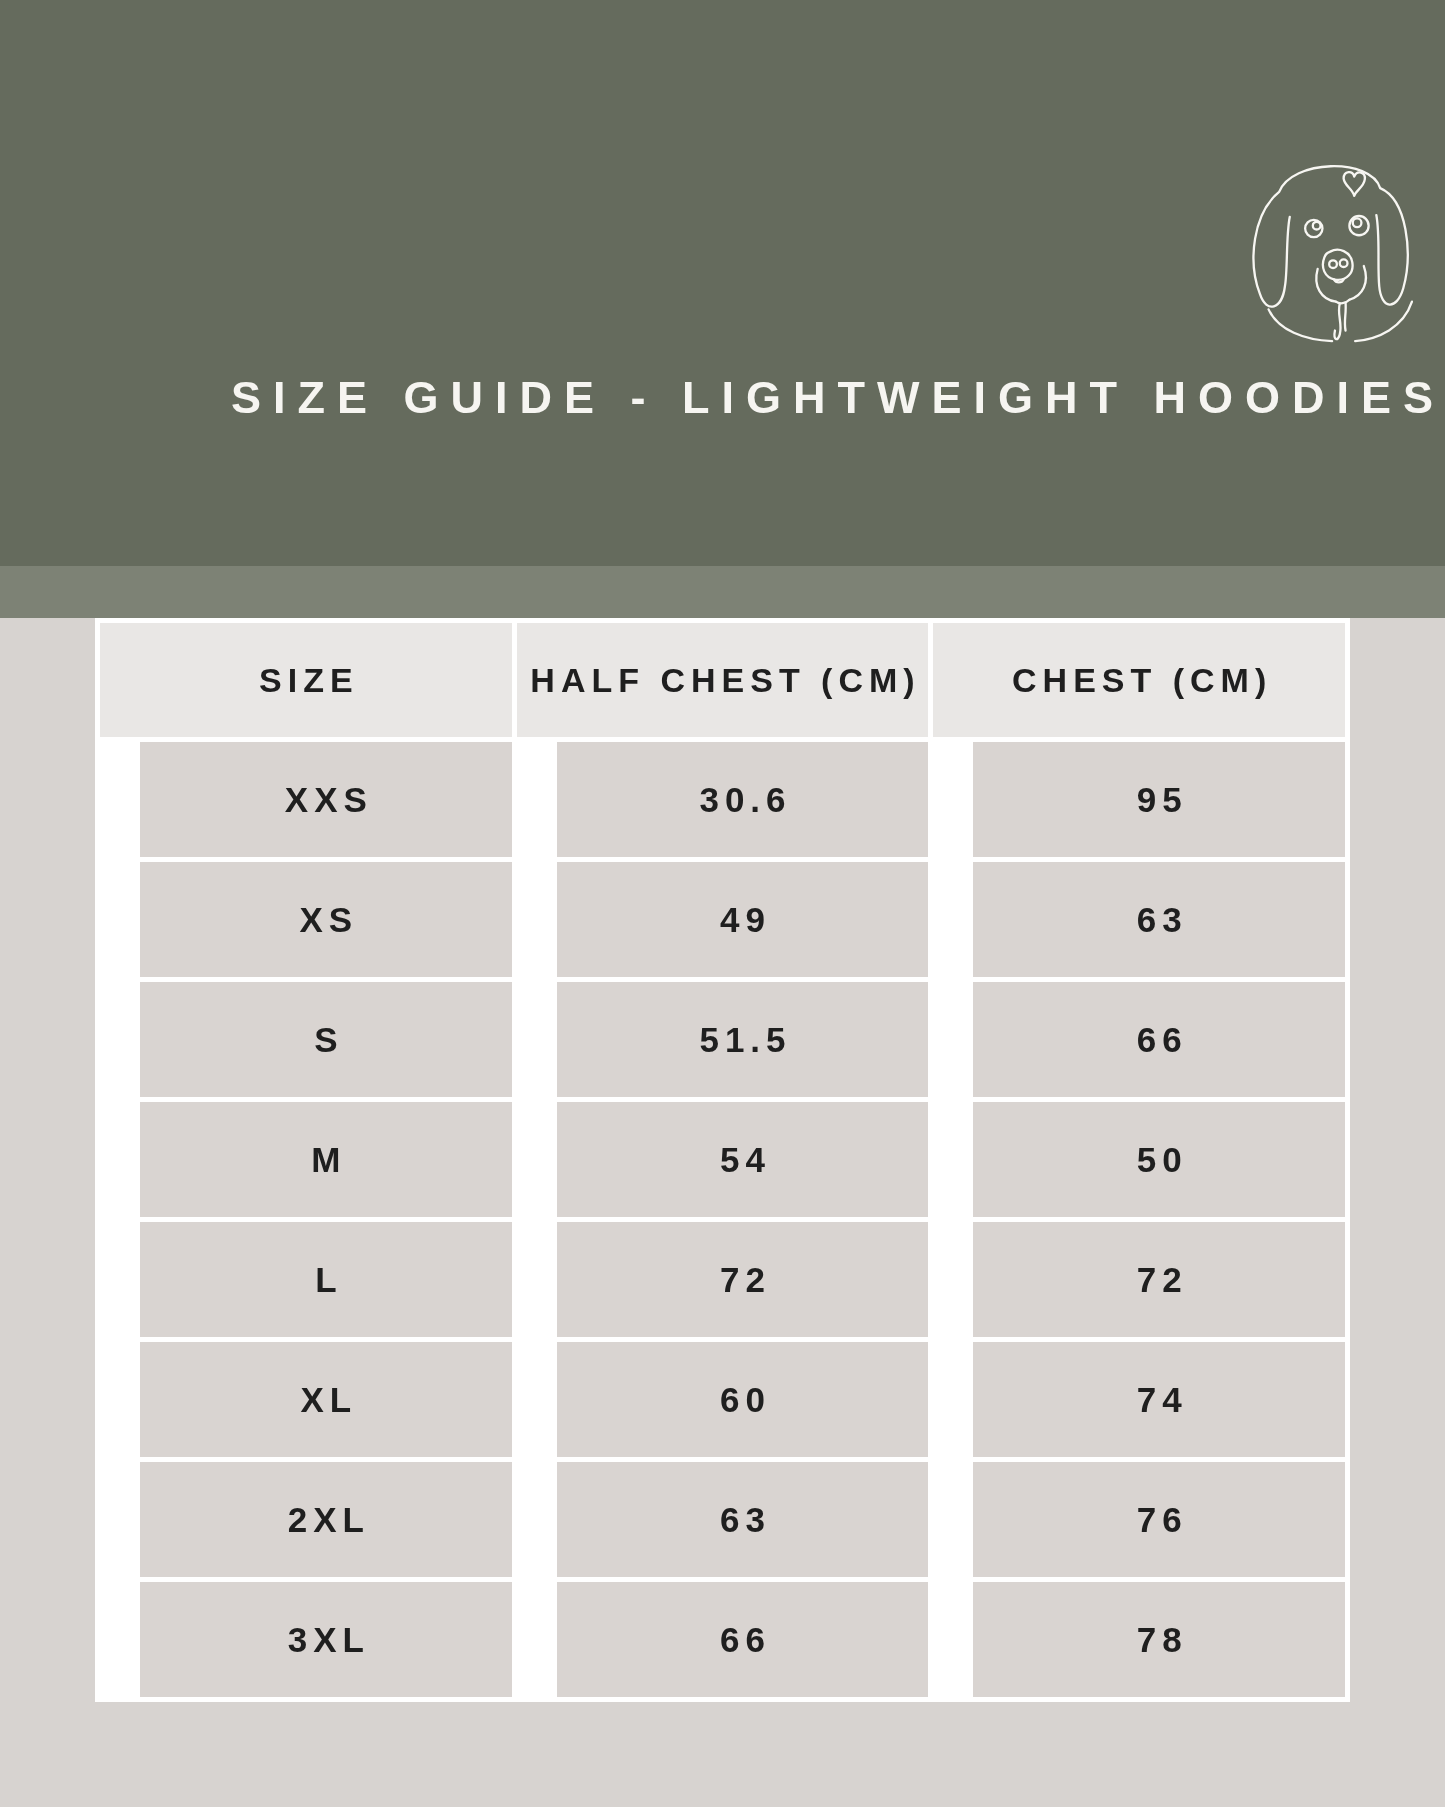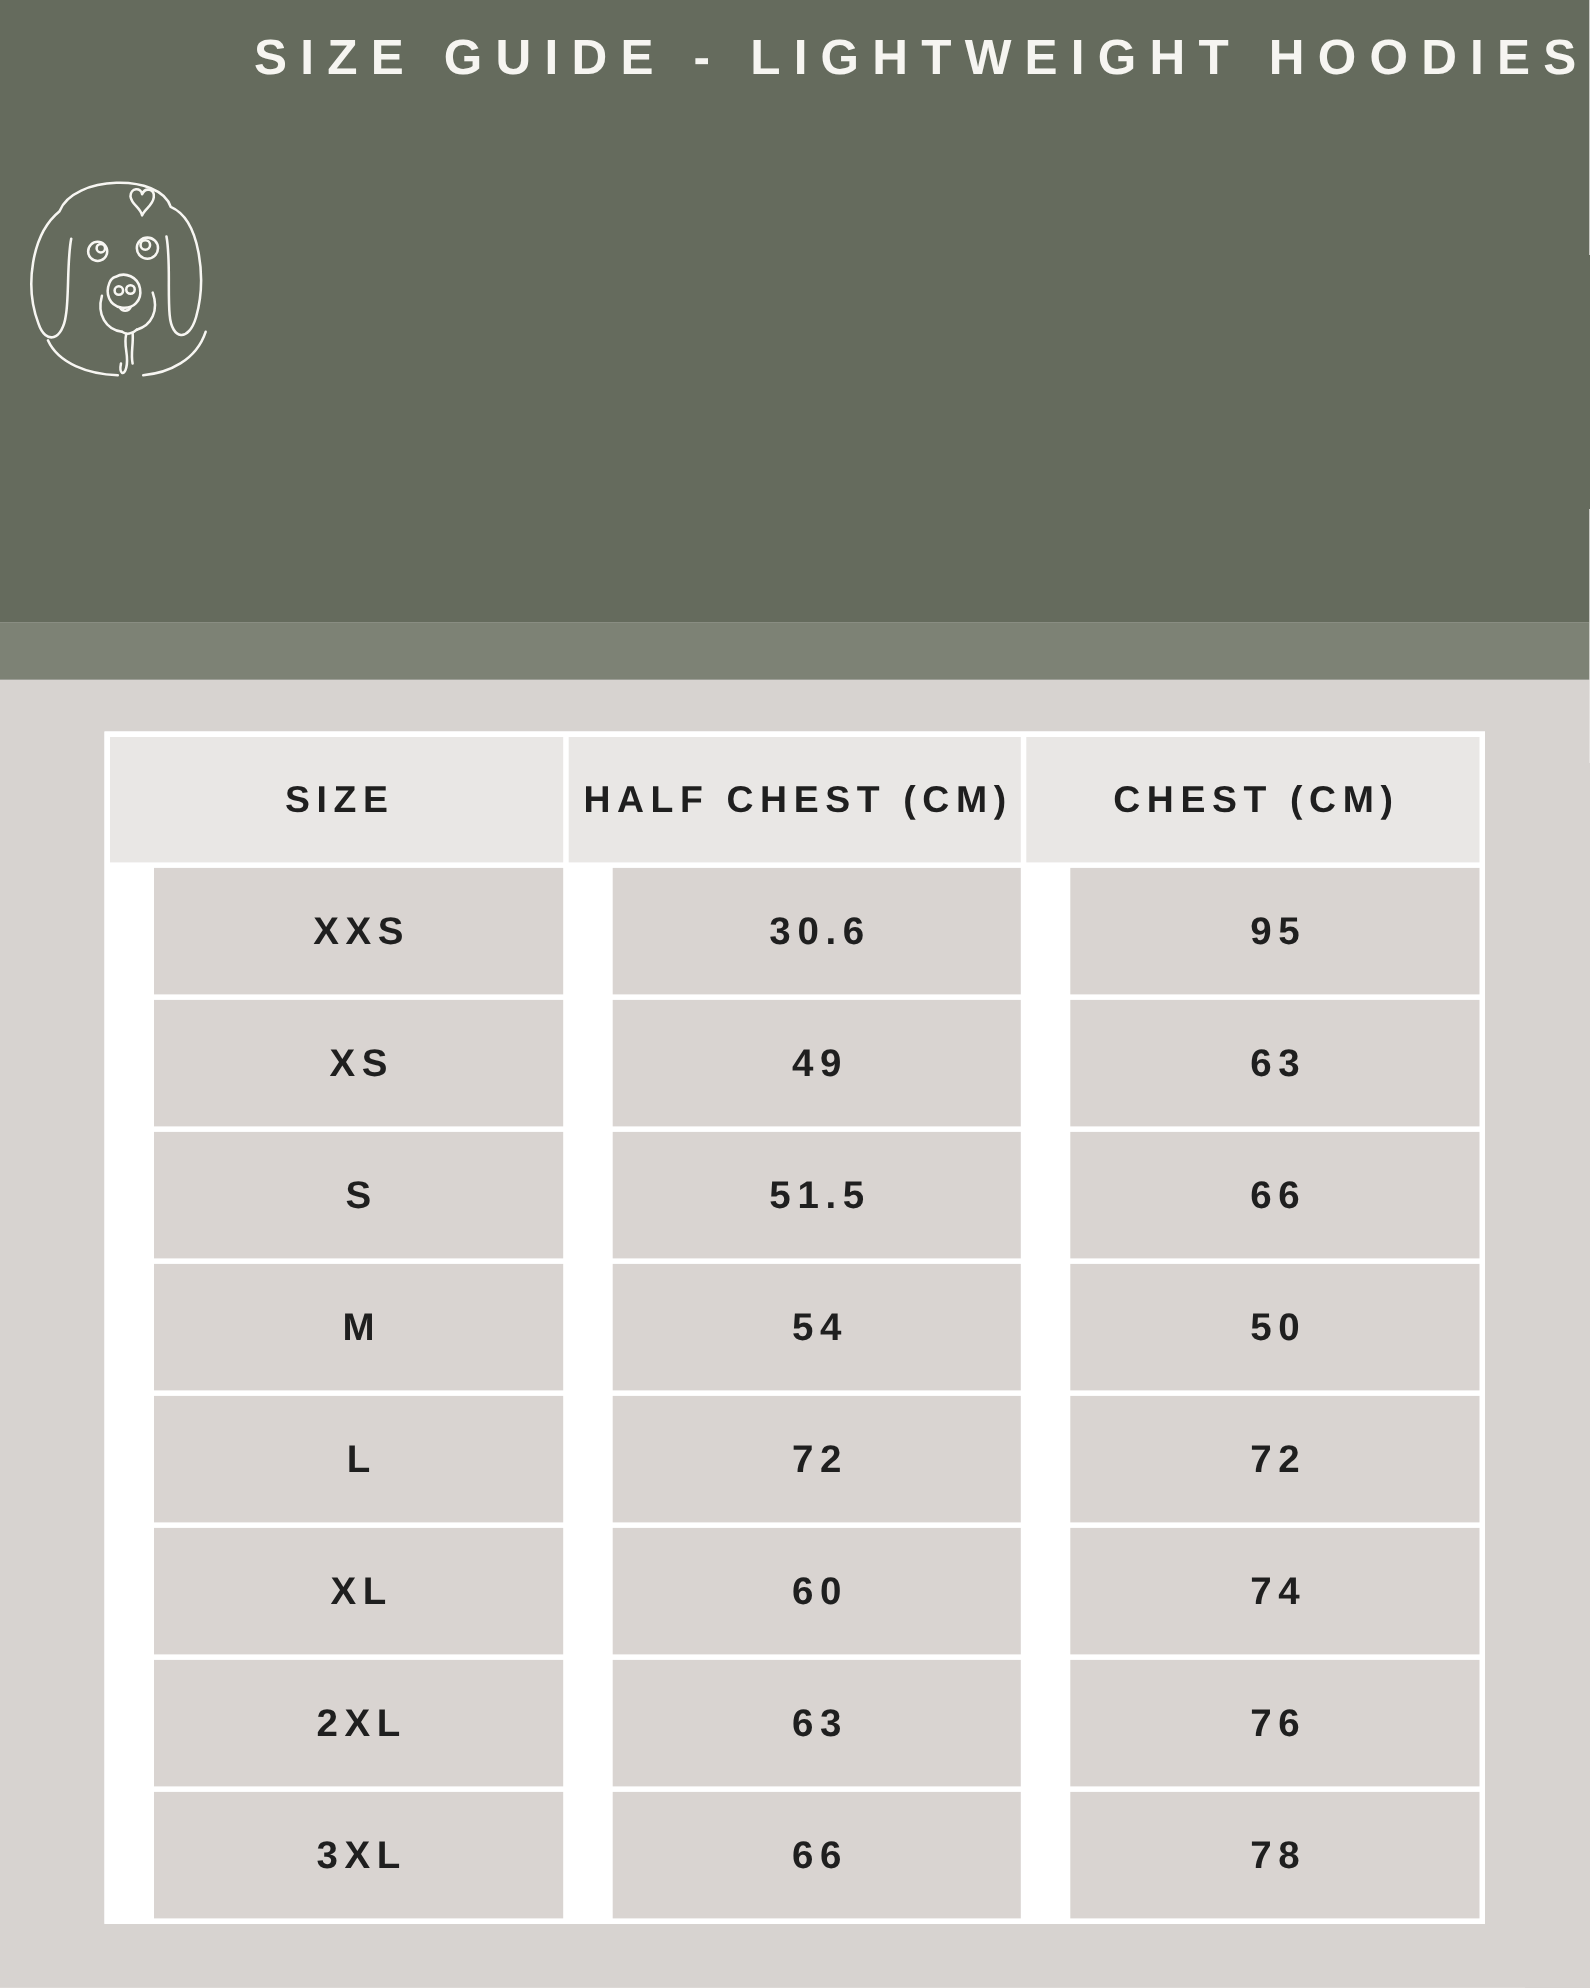--- a/index.html
+++ b/index.html
@@ -11,22 +11,22 @@
     background: #d7d3d0;
     font-family: "Liberation Sans", sans-serif;
   }
 
   
   .banner {
     width: 100%;
     height: 566px;
     background: #656b5d;
     display: flex;
-    flex-direction: row;
-    align-items: flex-start;
+    flex-direction: column;
+    align-items: flex-end;
   }
   .logo-wrap {
     margin-top: 138px;
     width: 222px;
     height: 208px;
     display: flex;
     align-items: center;
     justify-content: center;
   }
   .banner-title {
@@ -44,21 +44,20 @@
     width: 100%;
     height: 52px;
     background: #7d8275;
   }
 
   
   .content {
     width: 100%;
     height: 1189px;
     background: #d7d3d0;
-    padding-top: 47px;
   }
   .size-table {
     width: 1255px;
     margin: 0 auto;
     background: #ffffff;
     border: 5px solid #ffffff;
     display: grid;
     grid-template-columns: 1fr 1fr 1fr;
     gap: 5px;
   }

